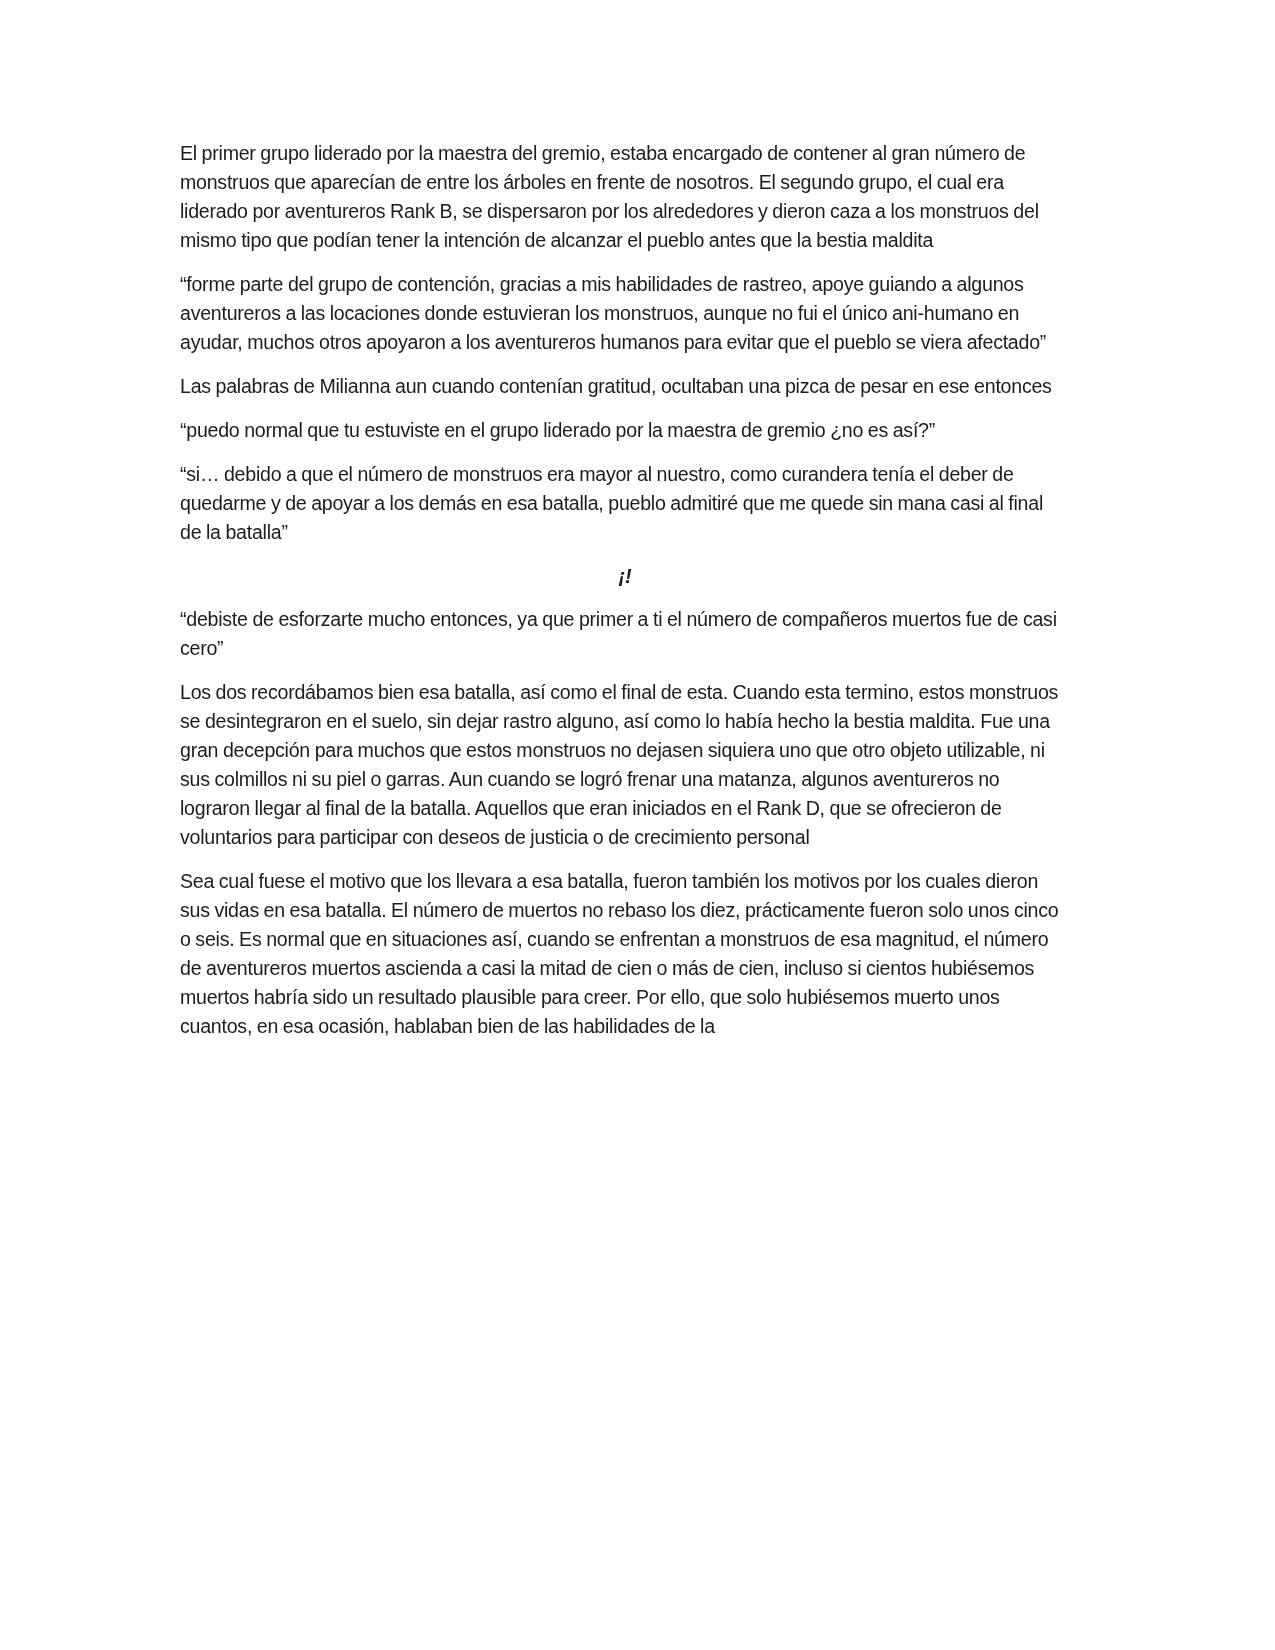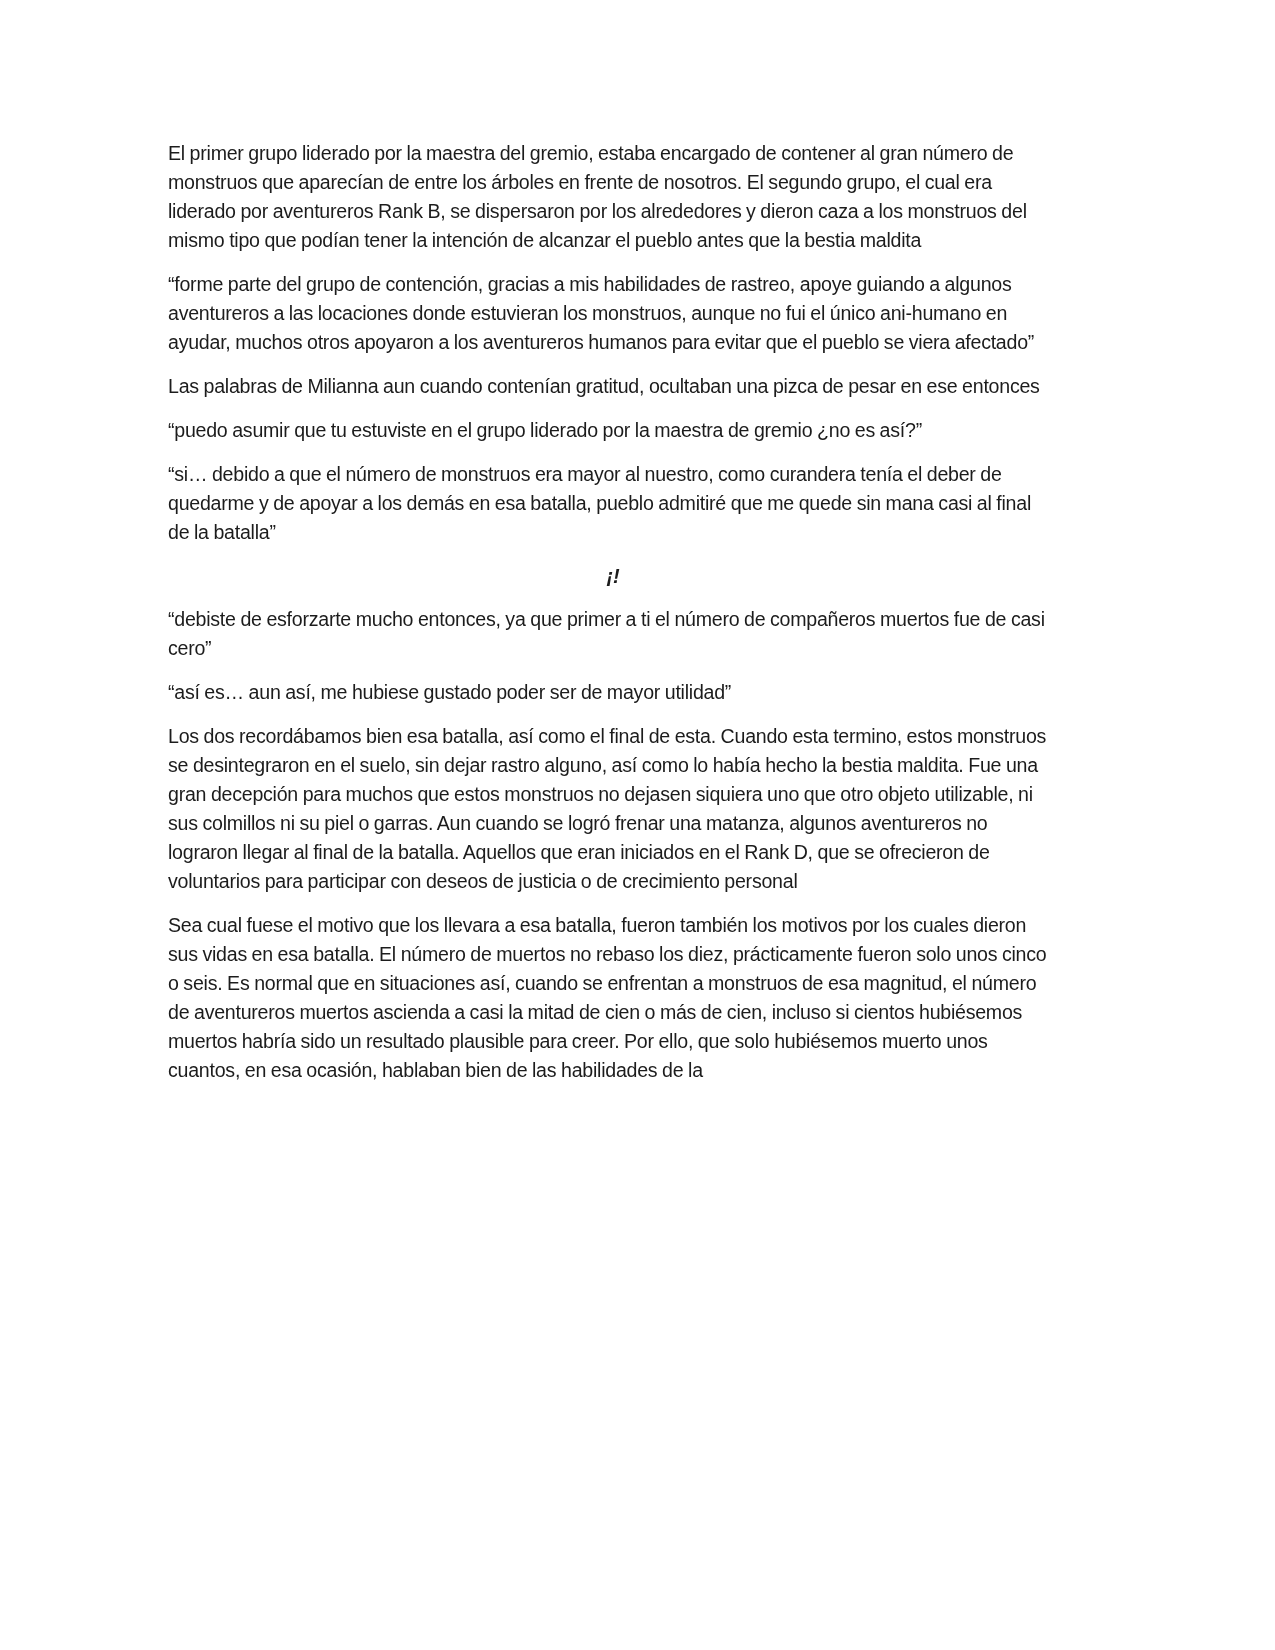--- a/index.html
+++ b/index.html
@@ -1,19 +1,19 @@
 <!DOCTYPE html>
 <html><head>
   <meta charset="utf-8">
   <style>
     html, body { margin: 0; padding: 0; background: #ffffff; }
     body { width: 1275px; height: 1650px; position: relative; overflow: hidden; }
     .page {
       position: absolute;
-      left: 168px;
+      left: 180px;
       top: 139px;
       width: 880px;
       font-family: "Liberation Sans", sans-serif;
       font-size: 19.6px;
       line-height: 29px;
       color: #1c1c1c;
       letter-spacing: -0.25px;
       word-spacing: -0.5px;
     }
     .page p { margin: 0 0 15px 0; }
@@ -27,20 +27,19 @@
       padding-left: 10px;
     }
   </style>
 </head>
 <body>
 
 <div class="page">
   <p>El primer grupo liderado por la maestra del gremio, estaba encargado de contener al gran número de monstruos que aparecían de entre los árboles en frente de nosotros. El segundo grupo, el cual era liderado por aventureros Rank B, se dispersaron por los alrededores y dieron caza a los monstruos del mismo tipo que podían tener la intención de alcanzar el pueblo antes que la bestia maldita</p>
   <p>“forme parte del grupo de contención, gracias a mis habilidades de rastreo, apoye guiando a algunos aventureros a las locaciones donde estuvieran los monstruos, aunque no fui el único ani-humano en ayudar, muchos otros apoyaron a los aventureros humanos para evitar que el pueblo se viera afectado”</p>
   <p>Las palabras de Milianna aun cuando contenían gratitud, ocultaban una pizca de pesar en ese entonces</p>
-  <p>“puedo asumir que tu estuviste en el grupo liderado por la maestra de gremio ¿no es así?”</p>
+  <p>“puedo normal que tu estuviste en el grupo liderado por la maestra de gremio ¿no es así?”</p>
   <p>“si… debido a que el número de monstruos era mayor al nuestro, como curandera tenía el deber de quedarme y de apoyar a los demás en esa batalla, pueblo admitiré que me quede sin mana casi al final de la batalla”</p>
   <div class="sep">¡!</div>
   <p>“debiste de esforzarte mucho entonces, ya que primer a ti el número de compañeros muertos fue de casi cero”</p>
-  <p>“así es… aun así, me hubiese gustado poder ser de mayor utilidad”</p>
   <p>Los dos recordábamos bien esa batalla, así como el final de esta. Cuando esta termino, estos monstruos se desintegraron en el suelo, sin dejar rastro alguno, así como lo había hecho la bestia maldita. Fue una gran decepción para muchos que estos monstruos no dejasen siquiera uno que otro objeto utilizable, ni sus colmillos ni su piel o garras. Aun cuando se logró frenar una matanza, algunos aventureros no lograron llegar al final de la batalla. Aquellos que eran iniciados en el Rank D, que se ofrecieron de voluntarios para participar con deseos de justicia o de crecimiento personal</p>
   <p>Sea cual fuese el motivo que los llevara a esa batalla, fueron también los motivos por los cuales dieron sus vidas en esa batalla. El número de muertos no rebaso los diez, prácticamente fueron solo unos cinco o seis. Es normal que en situaciones así, cuando se enfrentan a monstruos de esa magnitud, el número de aventureros muertos ascienda a casi la mitad de cien o más de cien, incluso si cientos hubiésemos muertos habría sido un resultado plausible para creer. Por ello, que solo hubiésemos muerto unos cuantos, en esa ocasión, hablaban bien de las habilidades de la</p>
 </div>
 
 </body></html>

